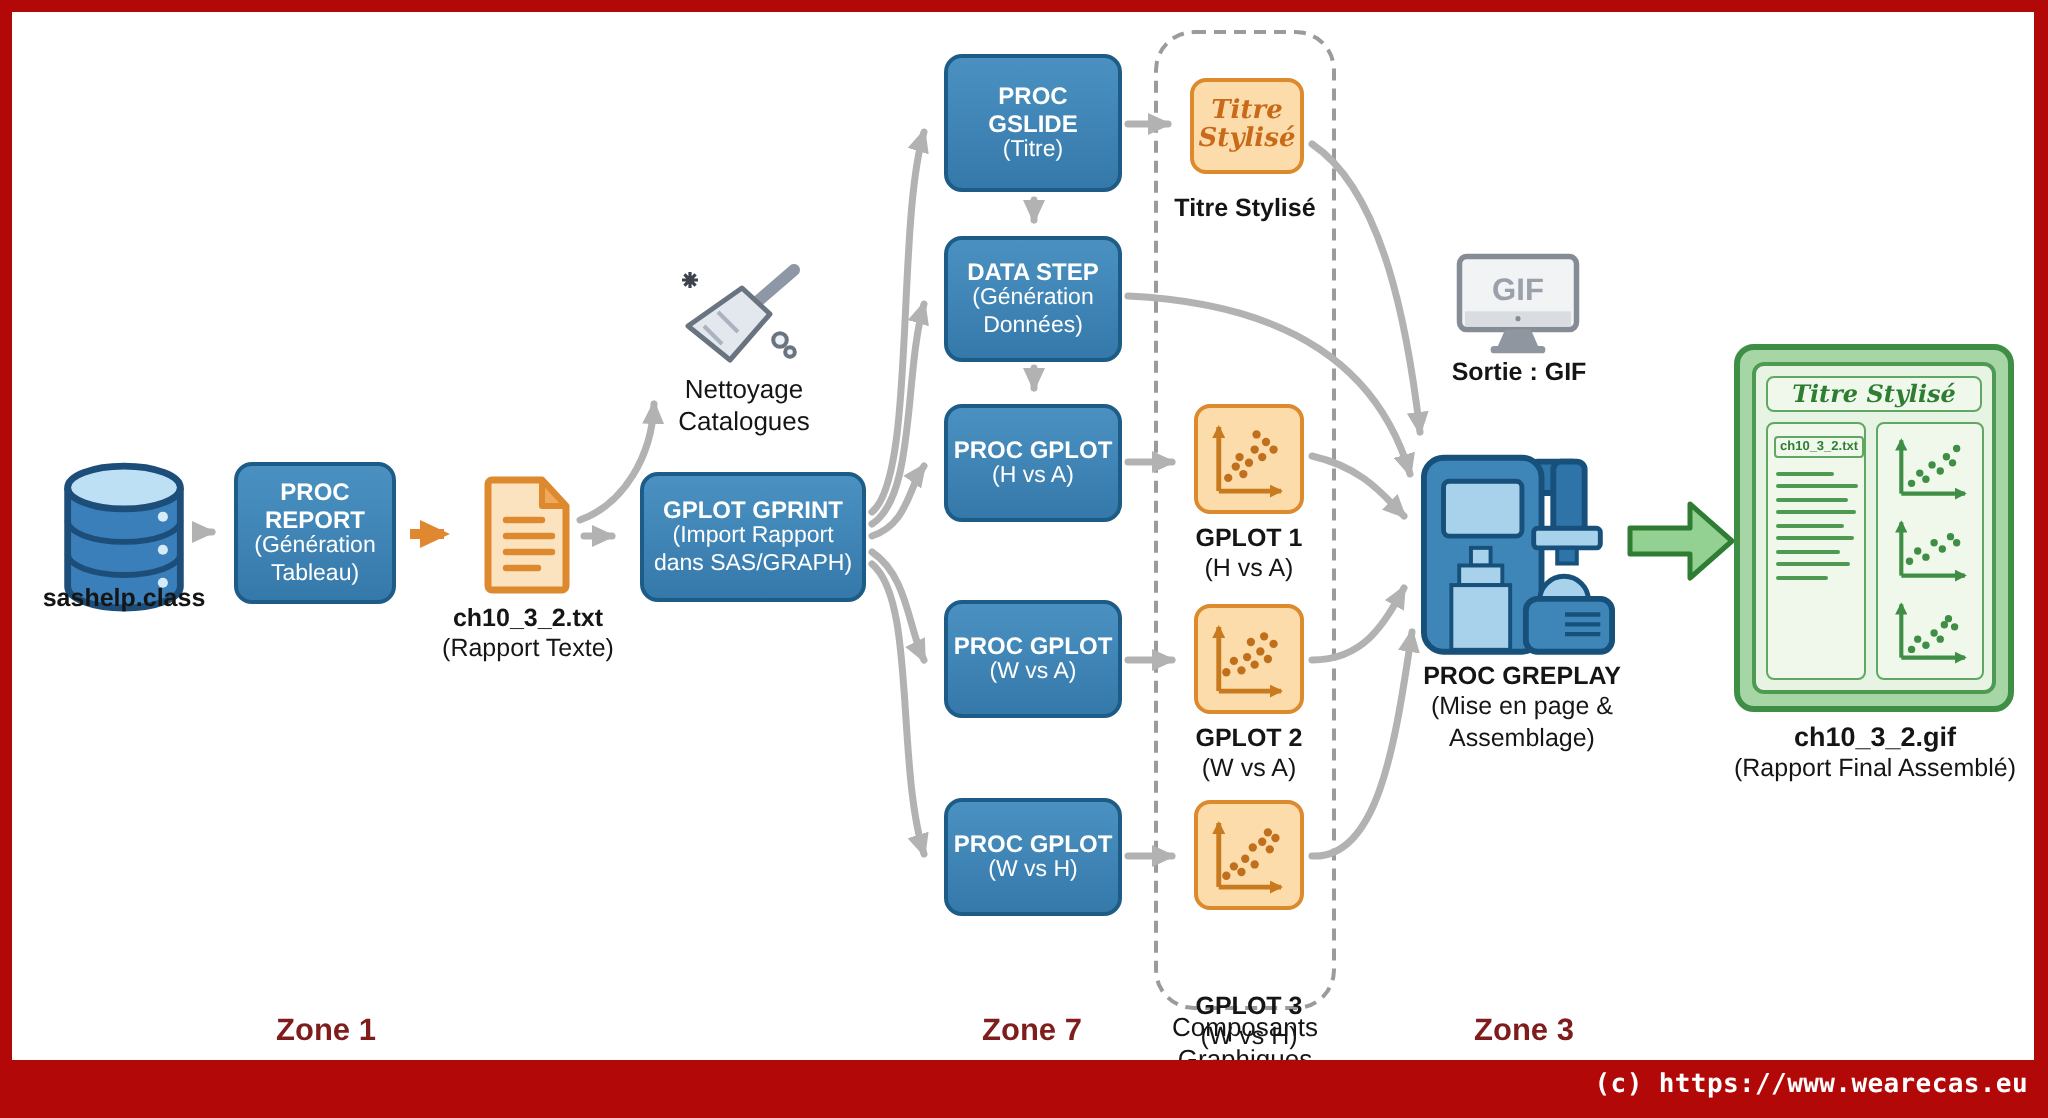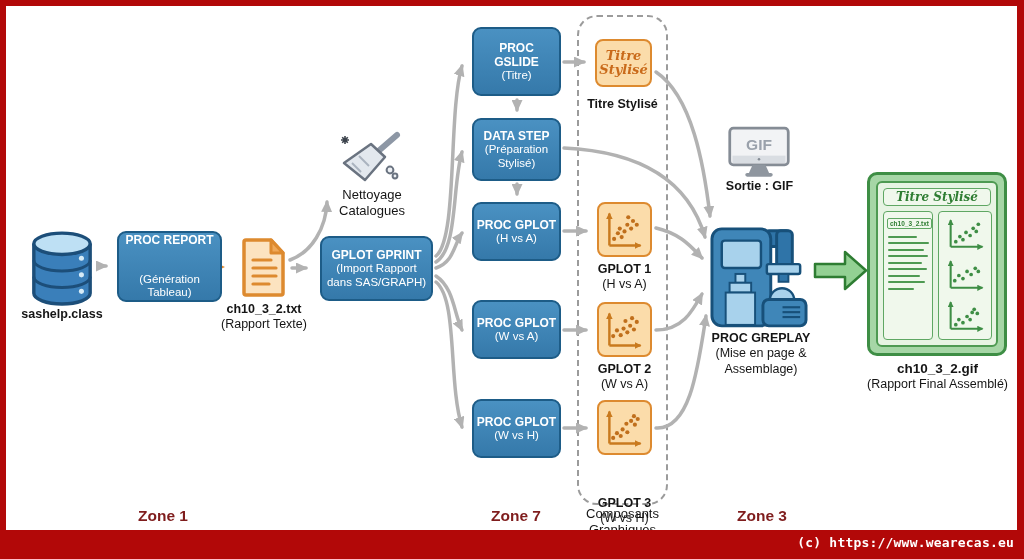--- a/index.html
+++ b/index.html
@@ -89,25 +89,25 @@
 
   <svg class="node" style="left:28px;top:231px;" width="68" height="78" viewBox="0 0 70 80">
     <path d="M6,13 v51 a29,11 0 0 0 58,0 v-51" fill="#3a7fba" stroke="#1c4e79" stroke-width="3.5"></path>
     <ellipse cx="35" cy="13" rx="29" ry="11" fill="#bee0f4" stroke="#1c4e79" stroke-width="3.5"></ellipse>
     <path d="M6,30 a29,11 0 0 0 58,0" fill="none" stroke="#1c4e79" stroke-width="3"></path>
     <path d="M6,47 a29,11 0 0 0 58,0" fill="none" stroke="#1c4e79" stroke-width="3"></path>
     <circle cx="55" cy="28" r="2.6" fill="#d6ebf7"></circle>
     <circle cx="55" cy="45" r="2.6" fill="#d6ebf7"></circle>
     <circle cx="55" cy="62" r="2.6" fill="#d6ebf7"></circle>
   </svg>
-  <div class="caption" style="left:6px;top:307px;width:112px;">
+  <div class="caption" style="left:6px;top:292px;width:112px;">
     <span class="b">sashelp.class</span>
   </div>
 
-  <div class="node bluebox" style="left:117px;top:231px;width:105px;height:71px;padding:0 0;justify-content:space-between;">
+  <div class="node bluebox" style="left:117px;top:231px;width:81px;height:71px;padding:0 0;">
     <span class="t">PROC REPORT</span>
     <span class="s">(Génération Tableau)</span>
   </div>
 
   <svg class="node" style="left:239px;top:236px;" width="50" height="63" viewBox="0 0 50 63">
     <path d="M7,4 h25 l12,13 v40 a2,2 0 0 1 -2,2 h-35 a2,2 0 0 1 -2,-2 v-51 a2,2 0 0 1 2,-2 z" fill="#fce3c0" stroke="#dd8a2f" stroke-width="3.5" stroke-linejoin="round"></path>
     <path d="M32,4 l12,13 h-12 z" fill="#f0a959" stroke="#dd8a2f" stroke-width="3" stroke-linejoin="round"></path>
     <line x1="14" y1="24" x2="32" y2="24" stroke="#dd8a2f" stroke-width="3.2" stroke-linecap="round"></line>
     <line x1="14" y1="32" x2="37" y2="32" stroke="#dd8a2f" stroke-width="3.2" stroke-linecap="round"></line>
     <line x1="14" y1="40" x2="37" y2="40" stroke="#dd8a2f" stroke-width="3.2" stroke-linecap="round"></line>
@@ -135,21 +135,21 @@
     <span class="t">GPLOT GPRINT</span>
     <span class="s">(Import Rapport dans SAS/GRAPH)</span>
   </div>
 
   <div class="node bluebox" style="left:472px;top:27px;width:89px;height:69px;padding:0 10px;">
     <span class="t">PROC GSLIDE</span>
     <span class="s">(Titre)</span>
   </div>
   <div class="node bluebox" style="left:472px;top:118px;width:89px;height:63px;padding:0 4px;">
     <span class="t">DATA STEP</span>
-    <span class="s">(Préparation Stylisé)</span>
+    <span class="s">(Génération Données)</span>
   </div>
   <div class="node bluebox" style="left:472px;top:202px;width:89px;height:59px;padding:0 2px;">
     <span class="t">PROC GPLOT</span>
     <span class="s">(H vs A)</span>
   </div>
   <div class="node bluebox" style="left:472px;top:300px;width:89px;height:59px;padding:0 2px;">
     <span class="t">PROC GPLOT</span>
     <span class="s">(W vs A)</span>
   </div>
   <div class="node bluebox" style="left:472px;top:399px;width:89px;height:59px;padding:0 2px;">

